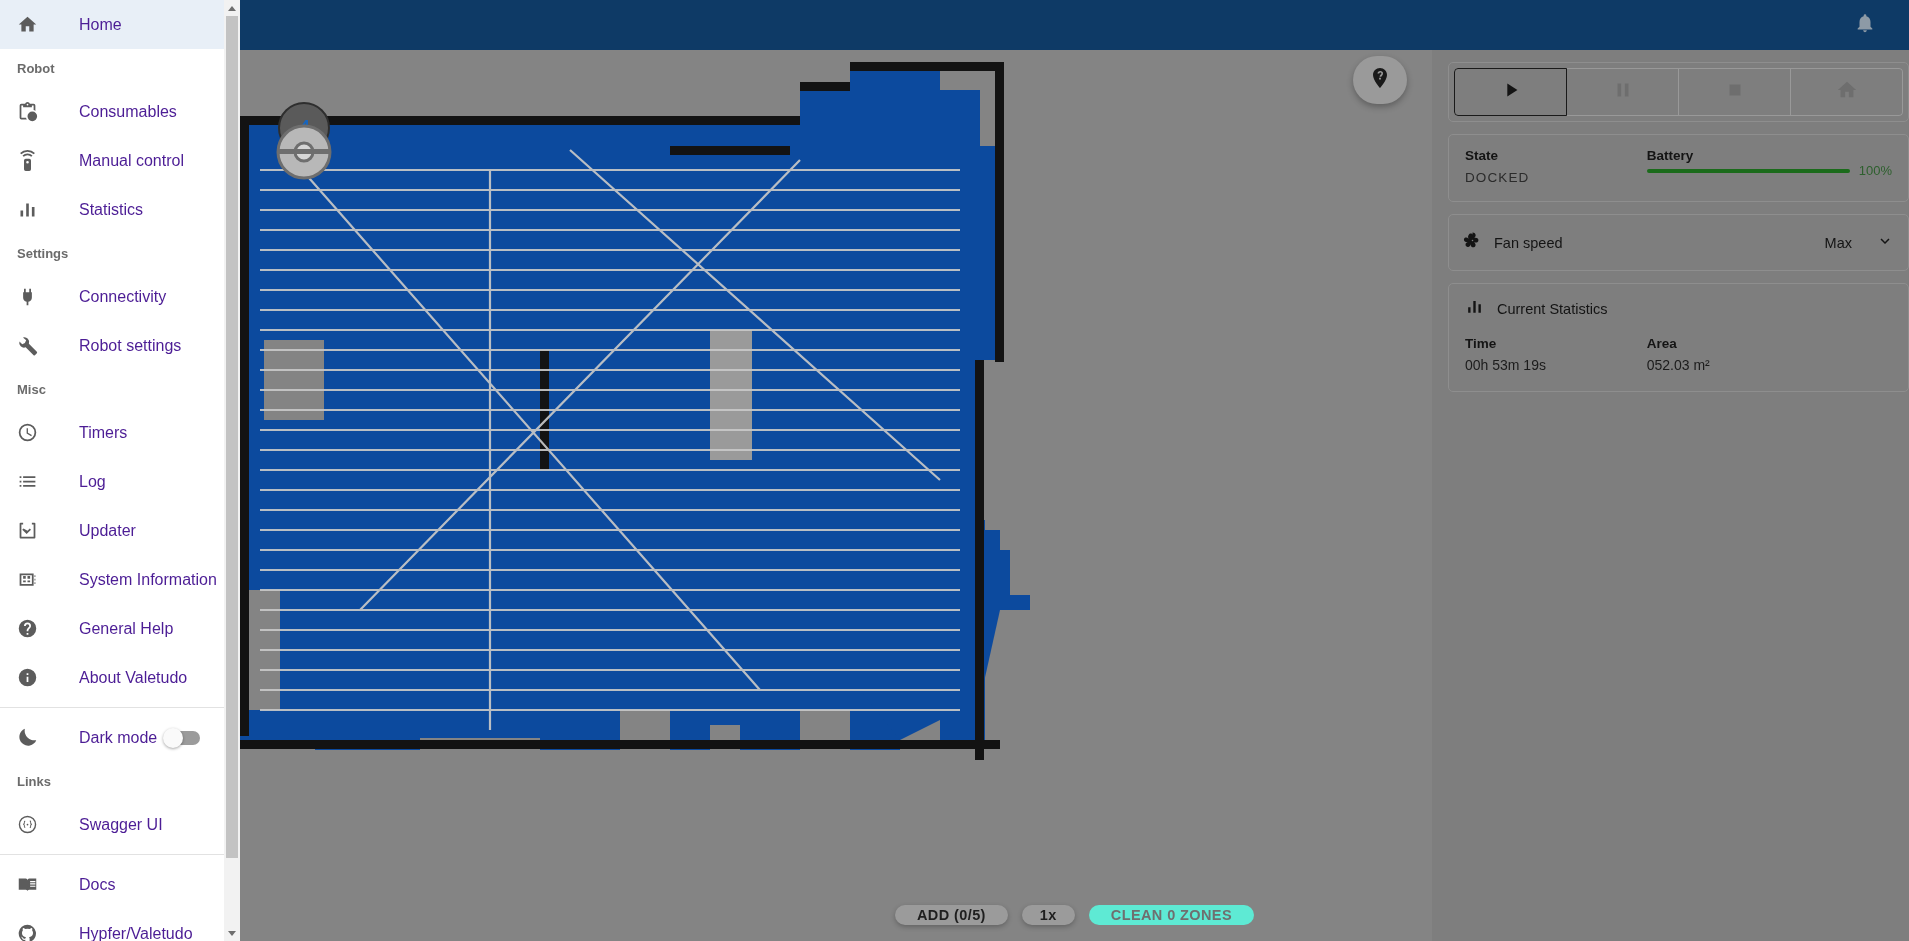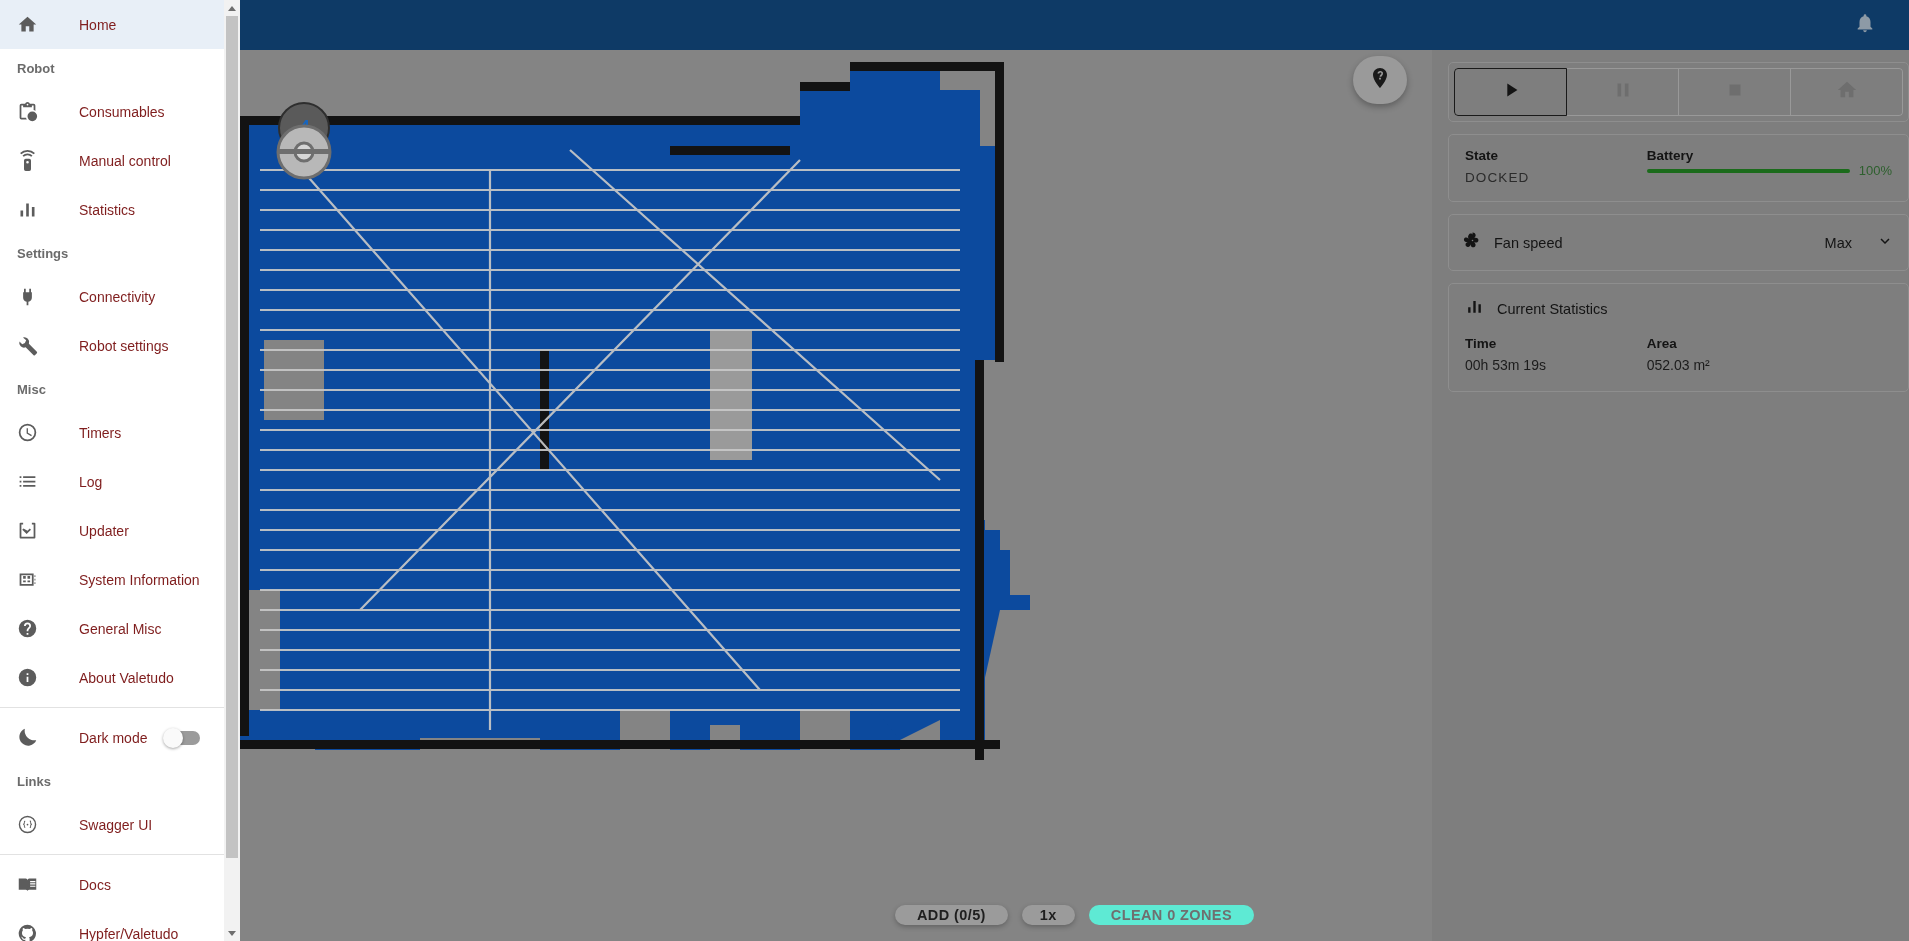--- a/index.html
+++ b/index.html
@@ -145,21 +145,21 @@
   .nav-item {
     display: flex; align-items: center; height: 49px;
     padding-left: 17px; cursor: pointer; position: relative;
   }
   .nav-item.selected { background: #e8eff7; }
   .nav-icon {
     width: 34px; min-width: 34px; display: flex; align-items: center;
   }
   .nav-icon svg { fill: #5c5c5c; }
   .nav-label {
-    font-size: 14px; color: #7f1d1d; padding-left: 28px;
+    font-size: 16px; color: #4c1d95; padding-left: 28px;
     white-space: nowrap;
   }
   .nav-sub {
     font-size: 13px; color: #6b6b6b; font-weight: 600;
     padding-left: 17px; height: 38px; display: flex; align-items: center;
   }
   .divider { height: 1px; background: #e2e2e2; margin: 5px 0; }
 
   .toggle-wrap { margin-left: auto; padding-right: 24px; display: flex; align-items: center; }
   .toggle {
@@ -480,21 +480,21 @@
         </span>
         <span class="nav-label">System Information</span>
       </div>
 
       <div class="nav-item">
         <span class="nav-icon">
           <svg width="21" height="21" viewBox="0 0 24 24">
               <path d="M12 2a10 10 0 1 0 0 20 10 10 0 0 0 0-20zm1 17h-2v-2h2zm2.1-7.7-.9.9c-.7.7-1.2 1.3-1.2 2.8h-2v-.5c0-1.1.5-2.1 1.2-2.8l1.2-1.3c.4-.3.6-.8.6-1.4a2 2 0 0 0-4 0H8a4 4 0 0 1 8 0c0 .9-.4 1.7-.9 2.3z"></path>
             </svg>
         </span>
-        <span class="nav-label">General Misc</span>
+        <span class="nav-label">General Help</span>
       </div>
 
       <div class="nav-item">
         <span class="nav-icon">
           <svg width="21" height="21" viewBox="0 0 24 24">
               <path d="M12 2a10 10 0 1 0 0 20 10 10 0 0 0 0-20zm1 15h-2v-6h2zm0-8h-2V7h2z"></path>
             </svg>
         </span>
         <span class="nav-label">About Valetudo</span>
       </div>

